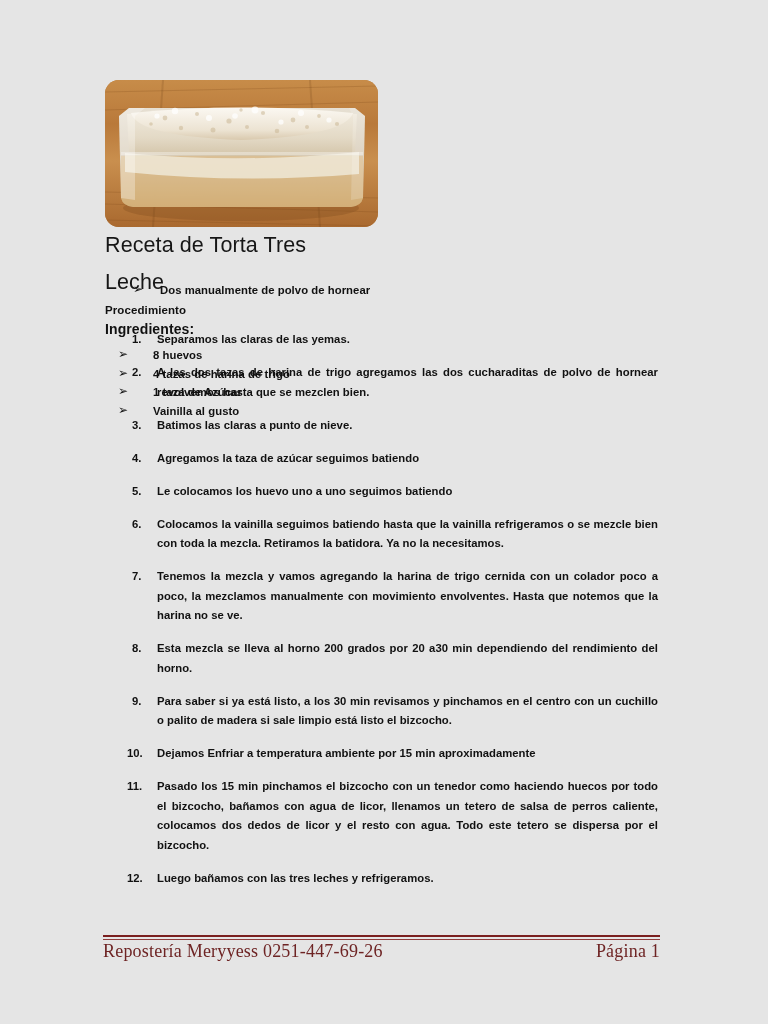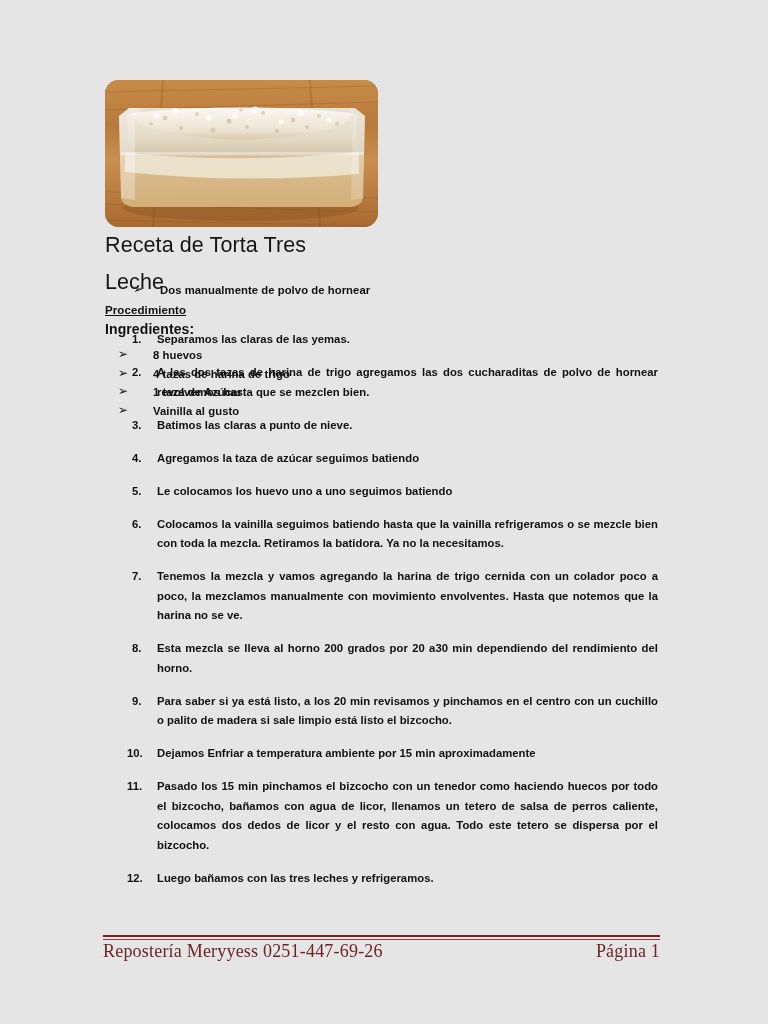--- a/index.html
+++ b/index.html
@@ -104,21 +104,20 @@
 
   
   .proc-heading {
     position: absolute;
     left: 105px;
     top: 304px;
     font-size: 11.5px;
     font-weight: bold;
     color: #111;
     letter-spacing: .1px;
-    text-decoration: underline;
   }
 
   ol.steps {
     position: absolute;
     left: 105px;
     top: 330px;
     width: 553px;
     margin: 0;
     padding: 0;
     list-style: none;
@@ -335,21 +334,21 @@
     <li>
       <span class="num">7.</span>
       <span class="txt">Tenemos la mezcla y vamos agregando la harina de trigo cernida con un colador poco a poco, la mezclamos manualmente con movimiento envolventes. Hasta que notemos que la harina no se ve.</span>
     </li>
     <li>
       <span class="num">8.</span>
       <span class="txt">Esta mezcla se lleva al horno 200 grados por 20 a30 min dependiendo del rendimiento del horno.</span>
     </li>
     <li>
       <span class="num">9.</span>
-      <span class="txt">Para saber si ya está listo, a los 20 min revisamos y pinchamos en el centro con un cuchillo o palito de madera si sale limpio está listo el bizcocho.</span>
+      <span class="txt">Para saber si ya está listo, a los 30 min revisamos y pinchamos en el centro con un cuchillo o palito de madera si sale limpio está listo el bizcocho.</span>
     </li>
     <li class="wide-num">
       <span class="num">10.</span>
       <span class="txt">Dejamos Enfriar a temperatura ambiente por 15 min aproximadamente</span>
     </li>
     <li class="wide-num">
       <span class="num">11.</span>
       <span class="txt">Pasado los 15 min pinchamos el bizcocho con un tenedor como haciendo huecos por todo el bizcocho, bañamos con agua de licor, llenamos un tetero de salsa de perros caliente, colocamos dos dedos de licor y el resto con agua. Todo este tetero se dispersa por el bizcocho.</span>
     </li>
     <li class="wide-num">

